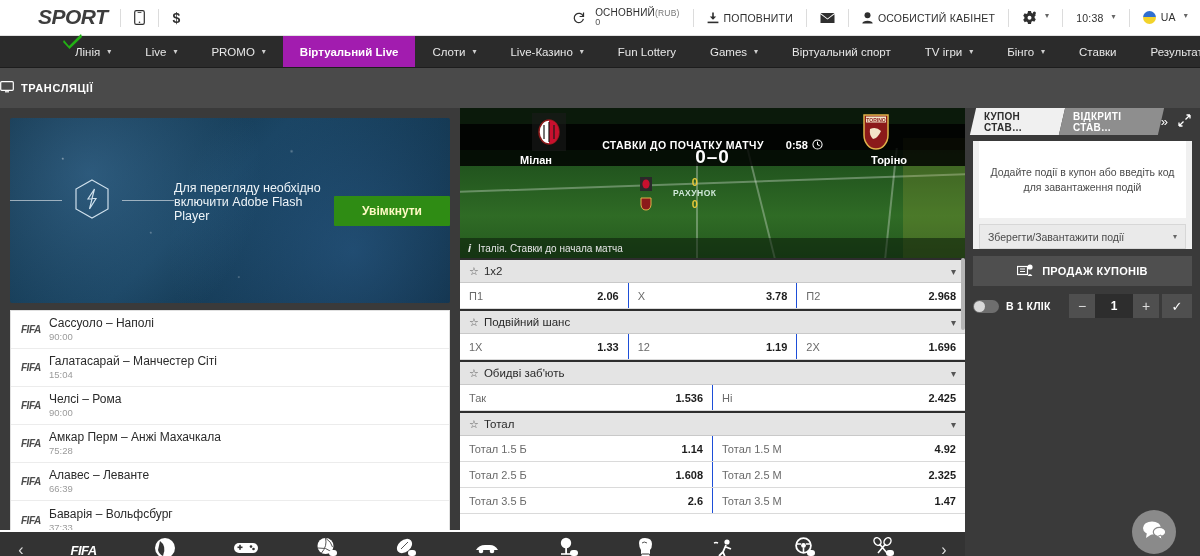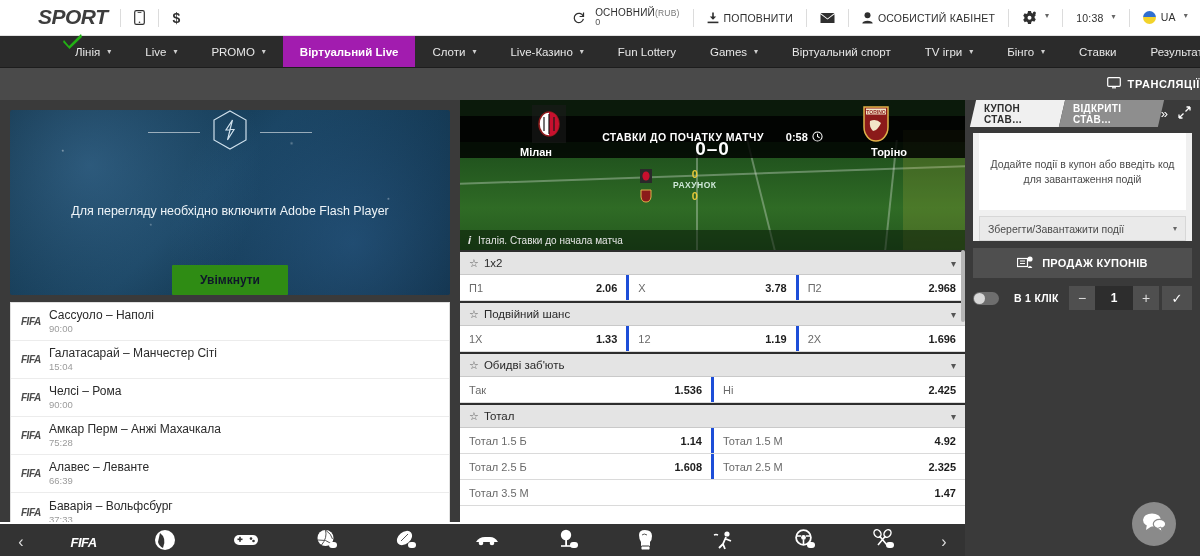--- a/index.html
+++ b/index.html
@@ -40,54 +40,54 @@
   }
   .nav-item {
     display: flex; align-items: center; gap: 4px; padding: 0 17px;
     font-size: 11.5px; color: #e8e8e8; white-space: nowrap; cursor: pointer;
   }
   .nav-item.active { background: #a21caf; color: #fff; font-weight: bold; }
   .nav-item .chev { color: #cfcfcf; }
 
   
   .subhead {
-    height: 32px; background: #4a4a4a; display: flex; align-items: center;
-    justify-content: flex-end; gap: 7px; color: #fff; font-size: 11px;
+    height: 40px; background: #4a4a4a; display: flex; align-items: center;
+    justify-content: flex-start; gap: 7px; color: #fff; font-size: 11px;
     font-weight: bold; letter-spacing: .6px; position: relative;
   }
 
   
   .stage { position: relative; height: 460px; background: #3a3a3a; display: flex; }
   .col-left { width: 460px; padding: 10px 10px 0 10px; }
   .col-mid  { width: 505px; }
   .col-right{ width: 235px; background: #3a3a3a; }
 
   
   .flash {
     height: 185px; border-radius: 2px; position: relative; overflow: hidden;
     background:
       radial-gradient(circle at 18% 30%, rgba(90,150,200,.35), transparent 45%),
       radial-gradient(circle at 78% 72%, rgba(60,120,180,.35), transparent 50%),
       linear-gradient(135deg, #123349 0%, #18415e 45%, #0e2c42 100%);
-    display: flex; flex-direction: column; align-items: center; justify-content: space-between;
+    display: flex; align-items: center; justify-content: flex-end;
   }
   .flash::after {
     content: ""; position: absolute; inset: 0;
     background:
       radial-gradient(1.5px 1.5px at 12% 22%, rgba(255,255,255,.5), transparent),
       radial-gradient(1.5px 1.5px at 32% 62%, rgba(255,255,255,.35), transparent),
       radial-gradient(2px 2px at 64% 18%, rgba(255,255,255,.3), transparent),
       radial-gradient(1.5px 1.5px at 86% 48%, rgba(255,255,255,.4), transparent),
       radial-gradient(1.5px 1.5px at 52% 86%, rgba(255,255,255,.3), transparent);
   }
   .flash-ico { display: flex; align-items: center; gap: 12px; margin-bottom: 20px; z-index: 1; }
   .flash-line { width: 52px; height: 1px; background: rgba(255,255,255,.55); }
   .flash-txt { color: #eef4f8; font-size: 12.5px; z-index: 1; margin-bottom: 18px; }
   .flash-btn {
-    background: #2f8c14; color: #0f172a; font-size: 12px; font-weight: bold;
+    background: #2f8c14; color: #fef9c3; font-size: 12px; font-weight: bold;
     padding: 8px 28px; border: none; cursor: pointer; z-index: 1; border-radius: 1px;
   }
 
   
   .mlist { background: #fff; margin-top: 7px; border: 1px solid #e0e0e0; }
   .mrow { display: flex; align-items: center; height: 38px;
           border-bottom: 1px solid #ececec; padding: 0 10px; cursor: pointer; }
   .mrow:last-child { border-bottom: none; }
   .mbadge { width: 28px; font-size: 10px; font-weight: bold; color: #4a4a4a;
             font-style: italic; letter-spacing: -0.5px; flex-shrink: 0; }
@@ -120,21 +120,21 @@
 
   
   .markets { background: #fff; height: 310px; overflow: hidden; position: relative; }
   .mk-head { background: #e4e4e4; height: 25px; display: flex; align-items: center;
              padding: 0 9px; font-size: 11.5px; color: #2a2a2a; border-bottom: 1px solid #c9c9c9;
              border-top: 2px solid #2d2d2d; cursor: pointer; }
   .mk-head .star { margin-right: 5px; color: #5a5a5a; font-size: 11px; }
   .mk-head .chev { margin-left: auto; color: #555; font-size: 10px; }
   .mk-row { display: flex; border-bottom: 1px solid #dadada; }
   .mk-cell { flex: 1; height: 25px; display: flex; align-items: center;
-             padding: 0 9px; font-size: 11px; cursor: pointer; border-right: 3px solid #1d4ed8; }
+             padding: 0 9px; font-size: 11px; cursor: pointer; border-right: 1px solid #1d4ed8; }
   .mk-cell:last-child { border-right: none; }
   .mk-cell .lbl { color: #6a6a6a; }
   .mk-cell .odd { margin-left: auto; color: #1d1d1d; font-weight: bold; }
   .mk-scroll { position: absolute; right: 0; top: 0; width: 4px; height: 72px;
                background: #b5b5b5; border-radius: 2px; }
 
   
   .cp-tabs { display: flex; align-items: center; height: 27px; background: #3a3a3a;
              padding-left: 8px; }
   .cp-tab { height: 27px; display: flex; align-items: center; padding: 0 11px;
@@ -148,21 +148,21 @@
   .cp-body { background: #f0f0f0; margin: 0 8px; }
   .cp-msg { background: #fff; margin: 6px; padding: 24px 10px; font-size: 10.5px;
             color: #4a4a4a; text-align: center; line-height: 1.4; }
   .cp-sel { display: flex; align-items: center; height: 25px; margin: 0 6px 7px 6px;
             background: #eaeaea; border: 1px solid #d7d7d7; padding: 0 8px;
             font-size: 10.5px; color: #4a4a4a; cursor: pointer; }
   .cp-sel .chev { margin-left: auto; }
   .cp-sale { height: 30px; margin: 5px 8px 0 8px; background: #4f4f4f; color: #fff;
              display: flex; align-items: center; justify-content: center; gap: 8px;
              font-size: 11px; font-weight: bold; letter-spacing: .3px; cursor: pointer; }
-  .cp-foot { display: flex; align-items: center; margin: 8px 8px 0 8px; gap: 8px; }
+  .cp-foot { display: flex; align-items: center; margin: 8px 8px 0 8px; gap: 0; }
   .tgl { width: 26px; height: 13px; border-radius: 7px; background: #6e6e6e;
          position: relative; cursor: pointer; flex-shrink: 0; }
   .tgl::after { content: ""; position: absolute; width: 11px; height: 11px;
                 border-radius: 50%; background: #d8d8d8; top: 1px; left: 1px; }
   .cp-foot .oclick { color: #fff; font-size: 10.5px; font-weight: bold;
                      margin-left: 7px; letter-spacing: .3px; }
   .stepper { margin-left: auto; display: flex; align-items: stretch; height: 24px; }
   .st-btn { width: 26px; background: #4f4f4f; color: #ddd; display: flex;
             align-items: center; justify-content: center; font-size: 14px; cursor: pointer; }
   .st-val { width: 38px; background: #2d2d2d; color: #fff; display: flex;
@@ -542,20 +542,24 @@
             <span class="lbl">Тотал 2.5 Б</span>
             <span class="odd">1.608</span>
           </div>
           <div class="mk-cell">
             <span class="lbl">Тотал 2.5 М</span>
             <span class="odd">2.325</span>
           </div>
         </div>
         <div class="mk-row">
           <div class="mk-cell">
+            <span class="lbl">Тотал 3.5 Б</span>
+            <span class="odd">2.6</span>
+          </div>
+          <div class="mk-cell">
             <span class="lbl">Тотал 3.5 М</span>
             <span class="odd">1.47</span>
           </div>
         </div>
       </div>
   </div>
 
   <div class="col-right">
     <div class="cp-tabs">
       <div class="cp-tab on">

